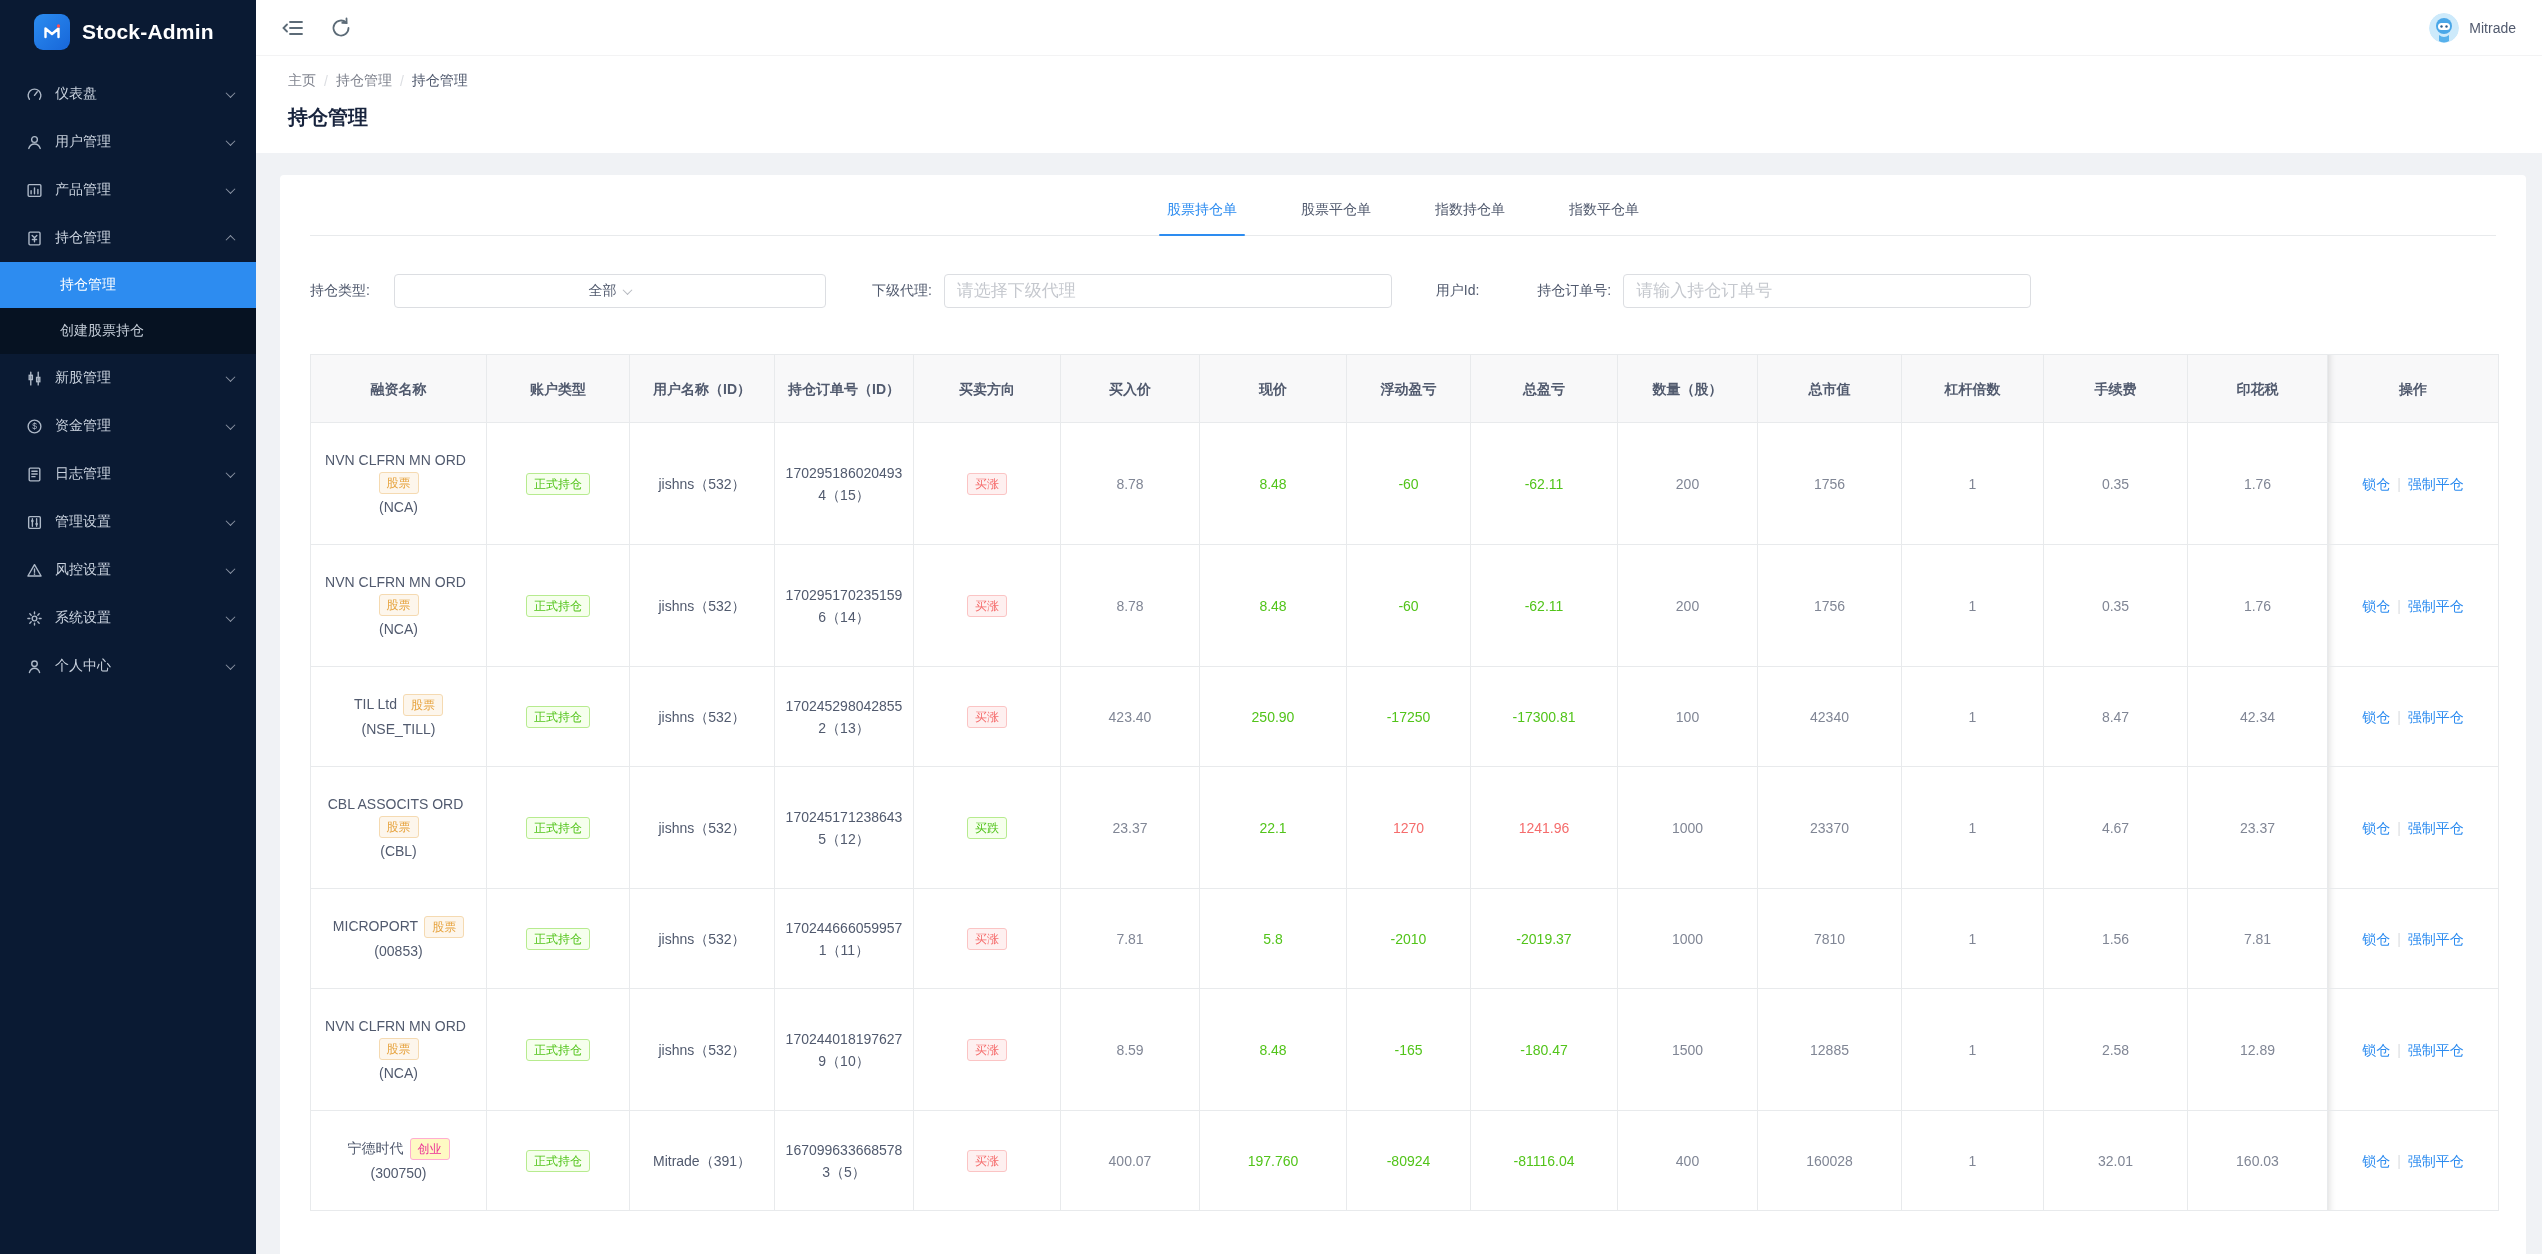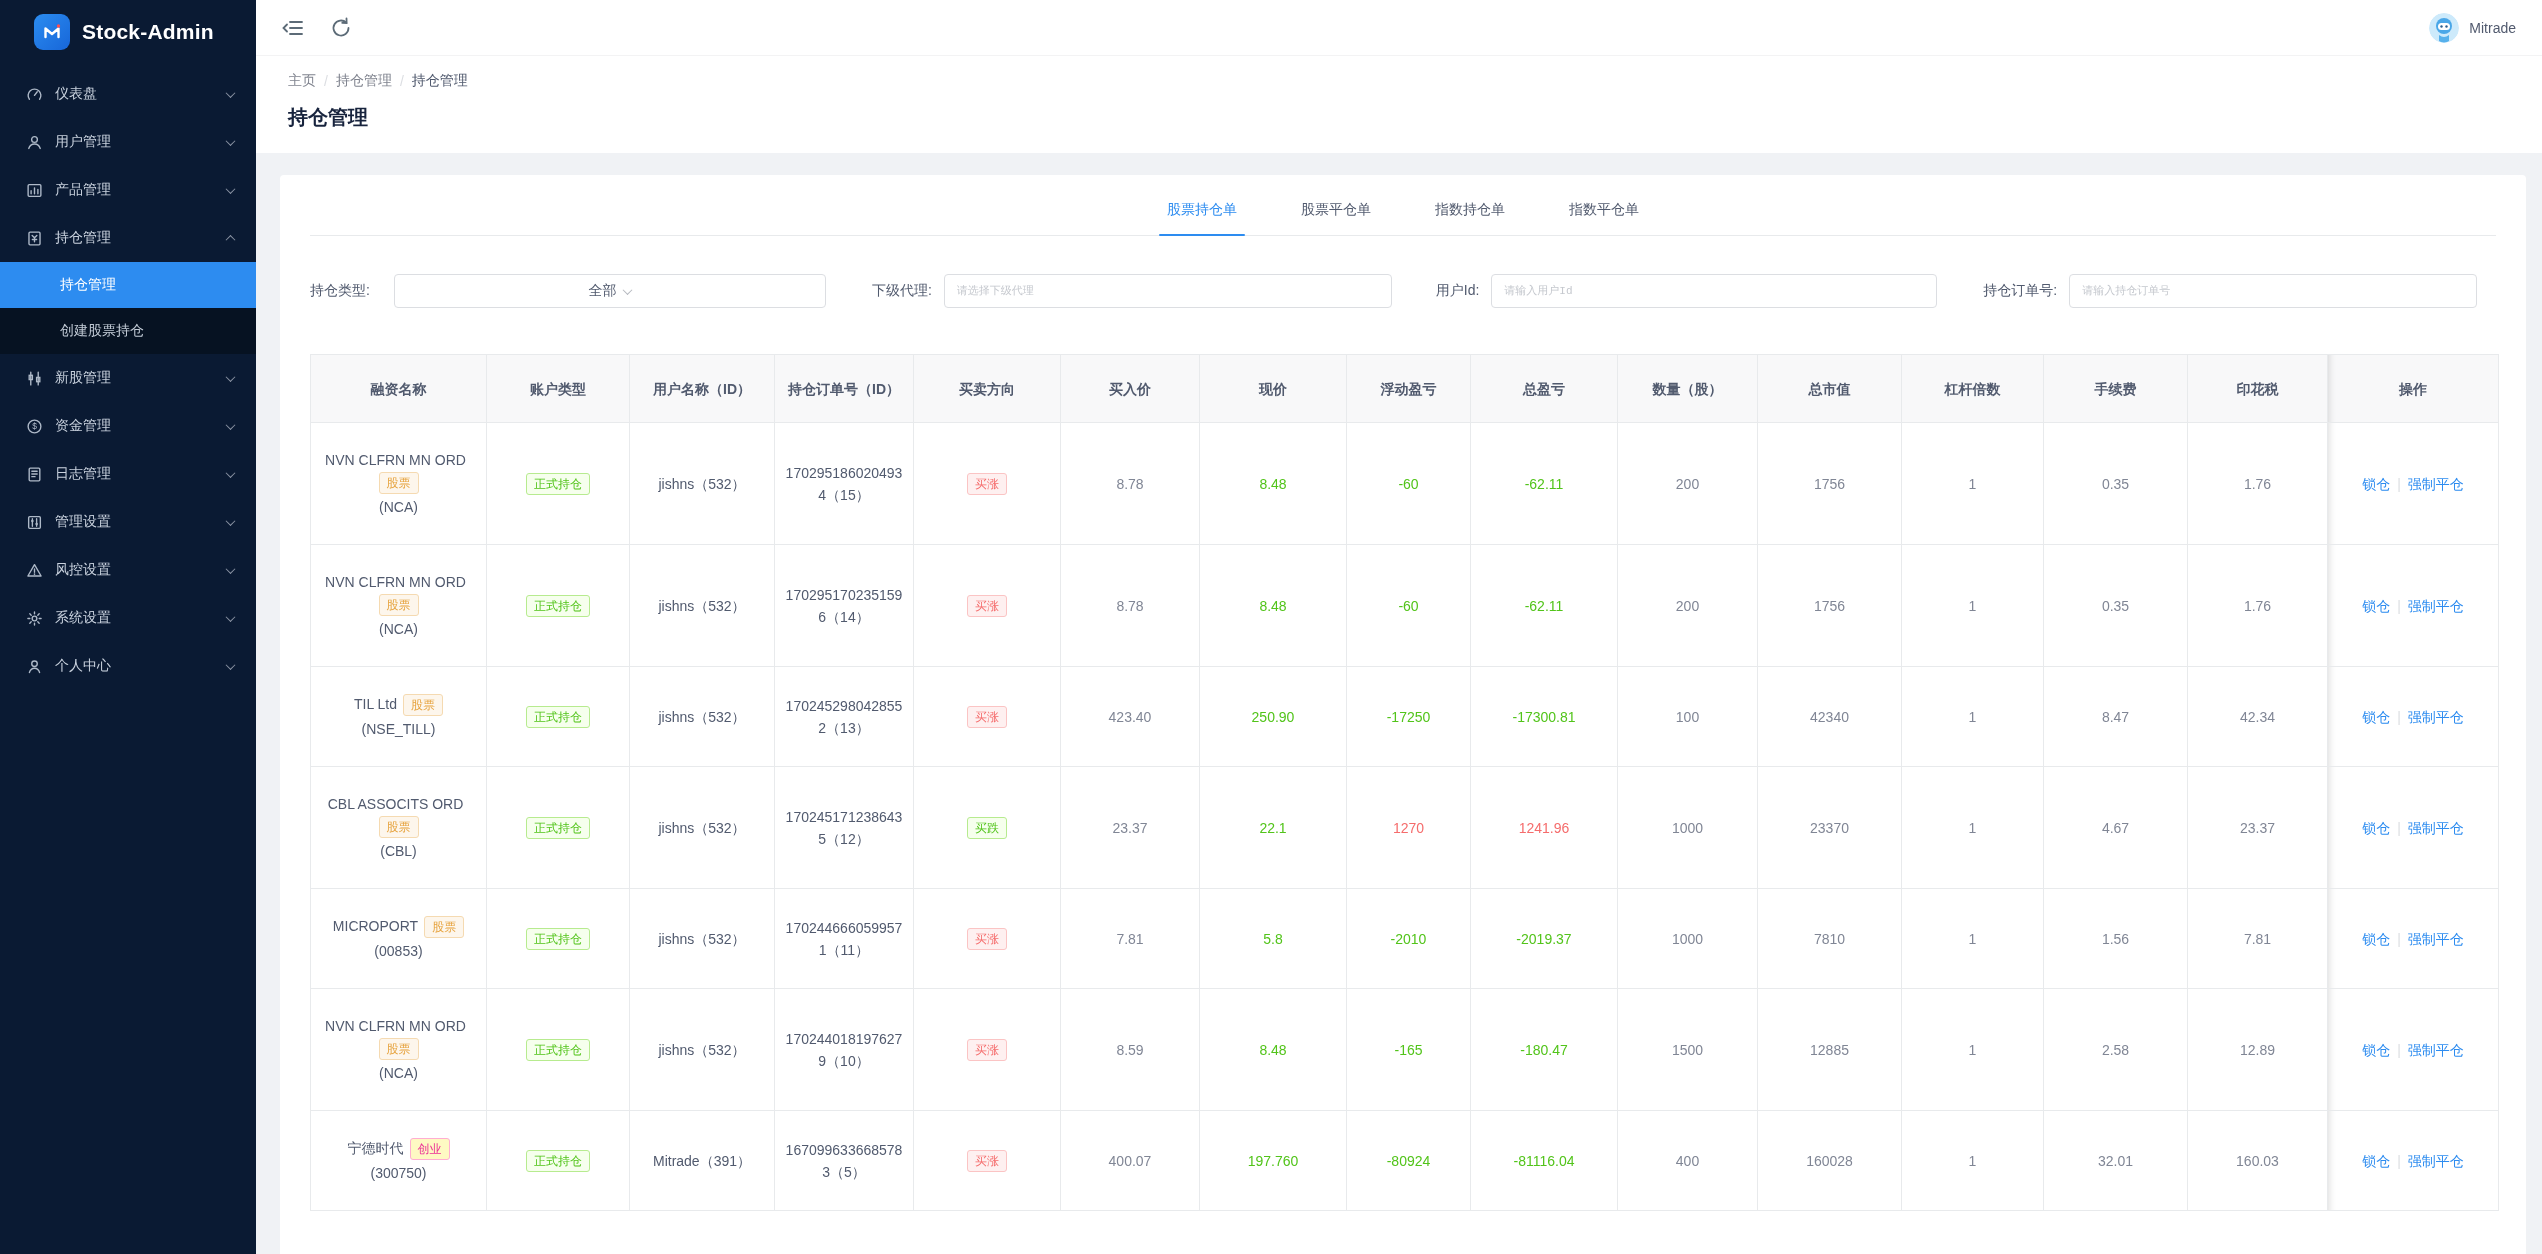--- a/index.html
+++ b/index.html
@@ -47,21 +47,21 @@
   .tab.active { color:#2d8cf0;font-family:Liberation Serif, serif; }
   .tab.active::after { content:""; position:absolute; left:-8px; right:-8px; bottom:-1px; height:2px; background:#2d8cf0; border-radius:1px; }
 
   
   .filters { display:flex; align-items:center; margin-top:38px; }
   .f-group { display:flex; align-items:center; }
   .f-label { font-size:14px; color:#515a6e; margin-right:12px; white-space:nowrap; }
   .f-box { height:34px; border:1px solid #dcdee2; border-radius:4px; background:#fff; display:flex; align-items:center; padding:0 12px; font-size:14px; }
   .f-select { width:432px; justify-content:center; cursor:pointer; color:#515a6e;margin-left:12px; }
   .f-select .chev { border-color:#b5b8bf; margin-left:8px; }
-  .f-input { border:1px solid #dcdee2; border-radius:4px; height:34px; font-size:11px; padding:0 12px; color:#515a6e; outline:none; font-family:Liberation Mono, monospace; }
+  .f-input { border:1px solid #dcdee2; border-radius:4px; height:34px; font-size:17px; padding:0 12px; color:#515a6e; outline:none; font-family:Liberation Sans, sans-serif; }
   .f-input::placeholder { color:#c5c8ce; }
   .w1 { width:448px; } .w2 { width:446px; } .w3 { width:408px; }
   .gap1 { width:46px; } .gap2 { width:44px; } .gap3 { width:46px; }
 
   
   .btn-row { display:flex; align-items:center; gap:16px; margin-top:26px; }
   .btn { height:34px; border-radius:4px; font-size:14px; display:inline-flex; align-items:center; gap:7px; padding:0 16px; cursor:pointer; border:1px solid #dcdee2; background:#fff; color:#515a6e; }
   .btn svg { width:14px; height:14px; }
   .btn-primary { background:#2d8cf0; border-color:#2d8cf0; color:#fff; }
 
@@ -286,21 +286,20 @@
             </div>
           </div>
           <div class="gap1"></div>
           <div class="f-group">
             <span class="f-label">下级代理:</span>
             <input class="f-input w1" placeholder="请选择下级代理" style="">
           </div>
           <div class="gap2"></div>
           <div class="f-group">
             <span class="f-label">用户Id:</span>
-            <input class="f-input w2" placeholder="请输入用户Id" style="">
           </div>
           <div class="gap3"></div>
           <div class="f-group">
             <span class="f-label">持仓订单号:</span>
             <input class="f-input w3" placeholder="请输入持仓订单号" style="">
           </div>
         </div>
 
 
         <div class="tbl-wrap">

